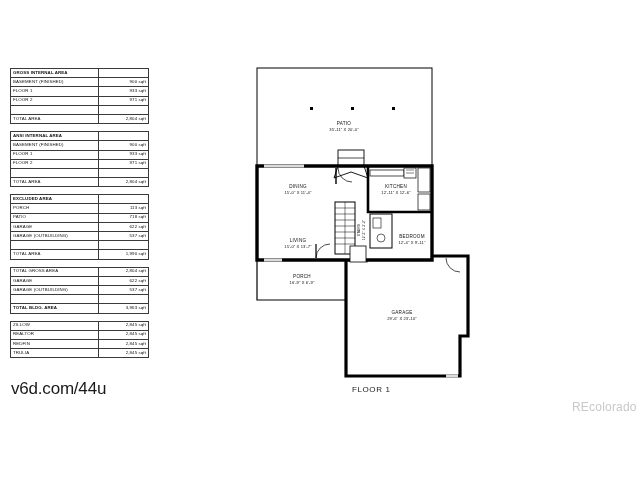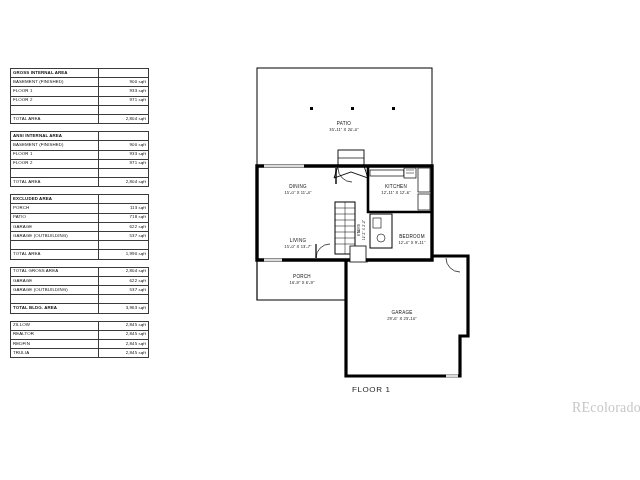--- a/index.html
+++ b/index.html
@@ -39,21 +39,21 @@
   td.topline{border-top:0.6px solid #3a3a3a;}
 
   
   .url{
     position:absolute;left:11px;top:379px;
     font-size:17px;color:#1a1a1a;letter-spacing:-0.2px;
   }
   
   .watermark{
     position:absolute;left:572px;top:400px;
-    font-size:14px;color:#c8c8c8;letter-spacing:0.2px;font-family:Liberation Serif, serif;
+    font-size:12px;color:#c8c8c8;letter-spacing:0.2px;
   }
   .floorlabel{
     position:absolute;left:352px;top:385px;
     font-size:8px;color:#1a1a1a;letter-spacing:0.6px;
   }
 
   
   .plan{position:absolute;left:250px;top:60px;width:250px;height:320px;}
   .plan svg{display:block;}
   .rmname{font-size:4.6px;font-family:"Liberation Sans",sans-serif;fill:#111;letter-spacing:0.25px;}
@@ -304,15 +304,16 @@
 
         <rect x="196" y="314.5" width="12" height="3" fill="#dcdcdc" stroke="none"></rect>
         <text class="rmname" x="152" y="254" text-anchor="middle">GARAGE</text>
         <text class="rmdim" x="152" y="260" text-anchor="middle">29'-6" X 23'-10"</text>
       </g>
 
     </svg>
   </div>
 
   <div class="floorlabel">FLOOR 1</div>
+  <div class="url">v6d.com/44u</div>
   <div class="watermark">REcolorado</div>
 
 </div>
 
 </body></html>

